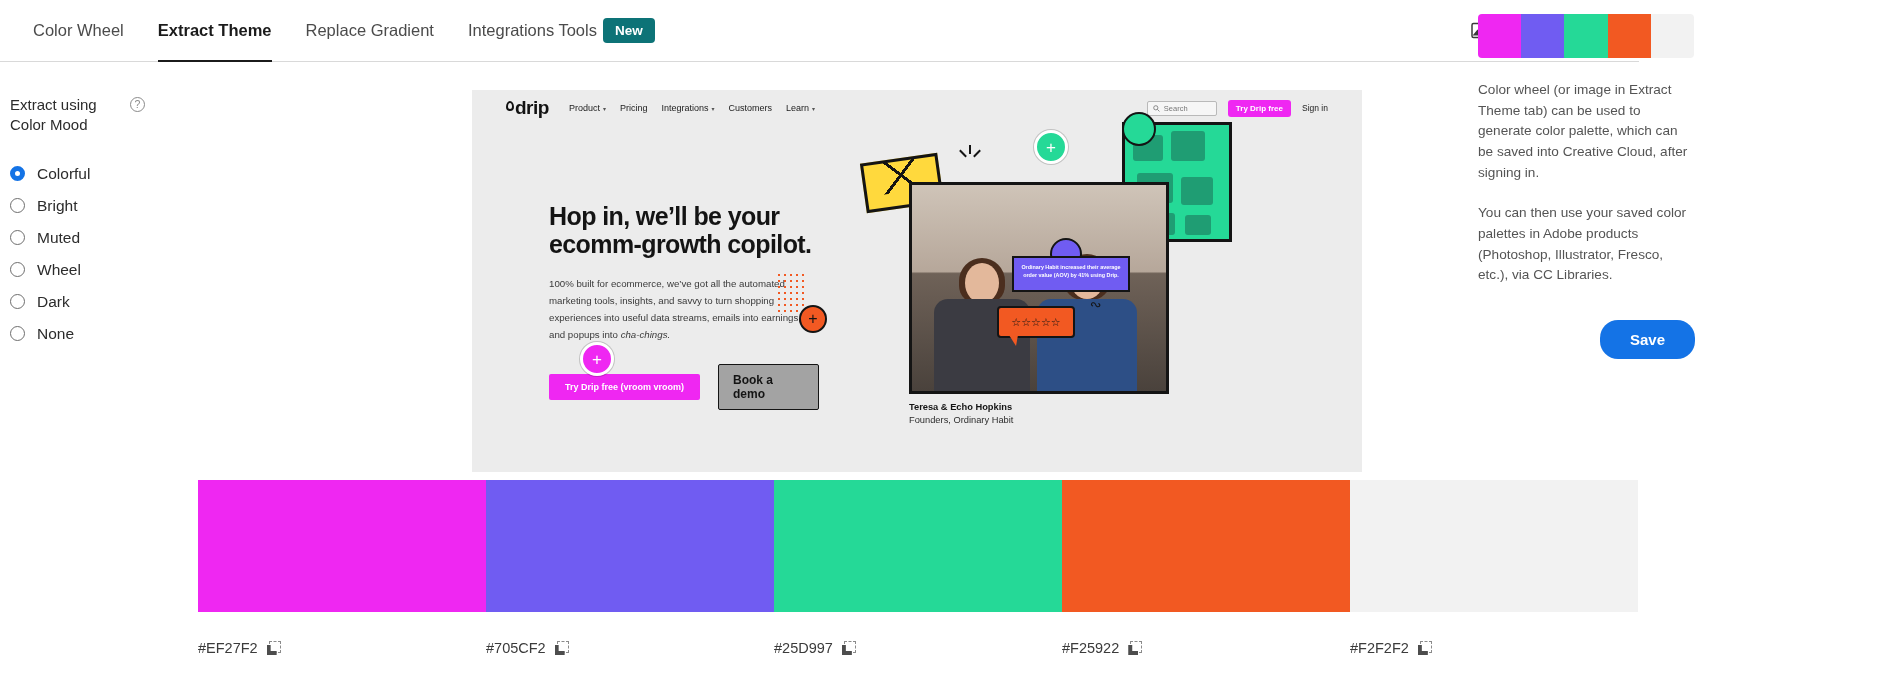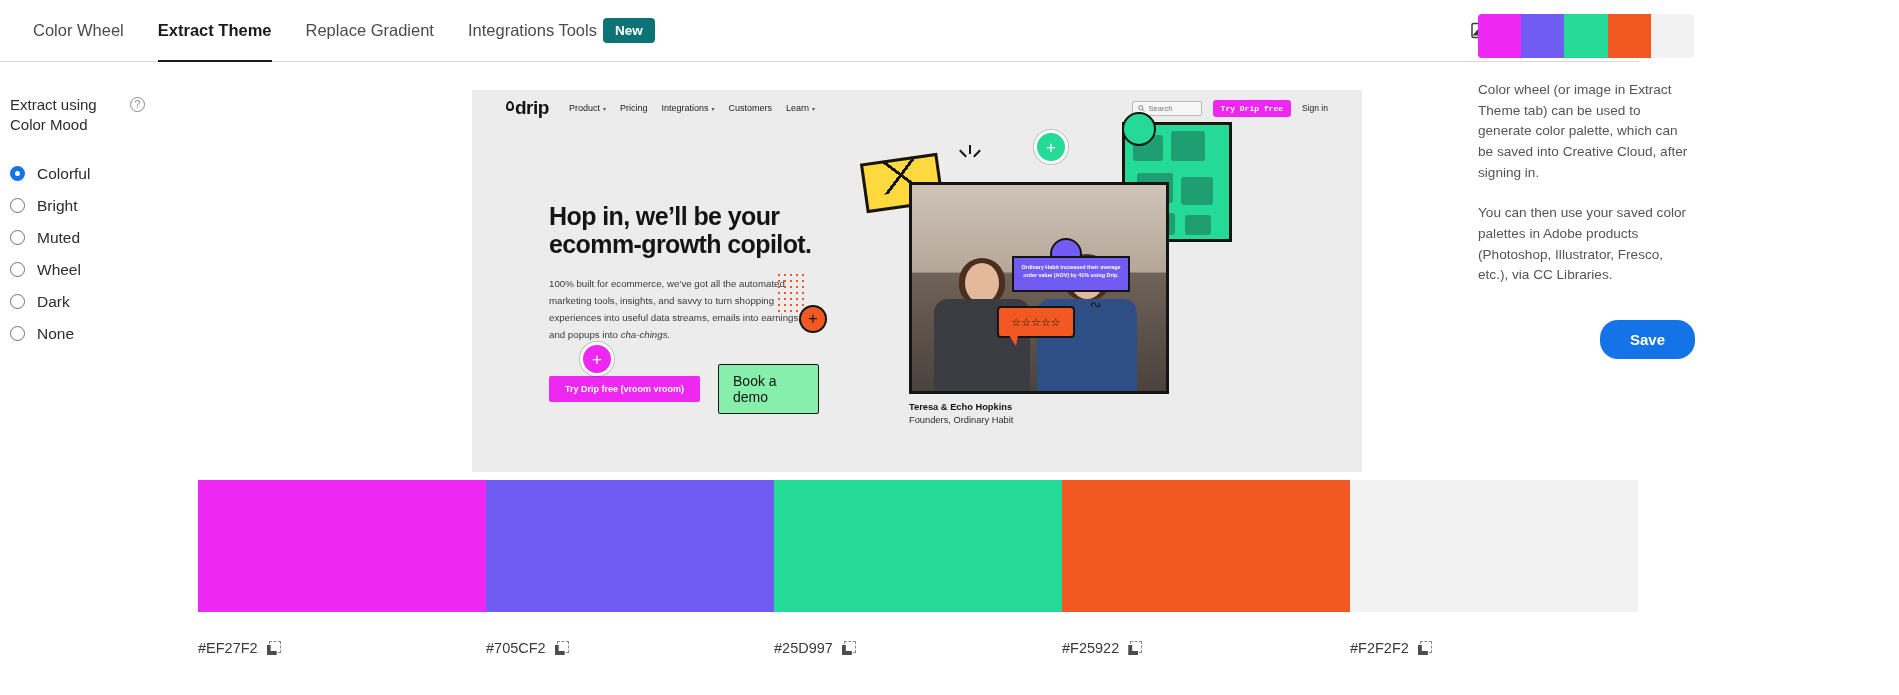--- a/index.html
+++ b/index.html
@@ -87,41 +87,41 @@
   .site-nav-link { font-size: 9px; color: #1c1c1c; display: flex; align-items: center; gap: 3px; cursor: pointer; }
   .caret { font-size: 6px; color: #555; }
   .site-nav-right { margin-left: auto; display: flex; align-items: center; gap: 11px; }
   .site-search {
     width: 70px; height: 15px; border: 1px solid #b9b9b9; background: #f6f6f6;
     border-radius: 2px; display: flex; align-items: center; gap: 4px;
     padding: 0 5px; font-size: 7.5px; color: #777; cursor: text;
   }
   .site-cta {
     background: #ef27f2; color: #fff; font-size: 8px; font-weight: 700;
-    border-radius: 3px; padding: 4px 8px; cursor: pointer; font-family: Liberation Mono, monospace;
+    border-radius: 3px; padding: 4px 8px; cursor: pointer;
   }
   .site-signin { font-size: 8.5px; color: #1c1c1c; cursor: pointer; }
 
   
   .hero-copy { position: absolute; left: 77px; top: 112px; width: 270px; }
   .hero-h1 {
     font-size: 25px; line-height: 1.12; font-weight: 700;
     color: #141414; letter-spacing: -0.6px;
   }
   .hero-p {
     margin-top: 18px; font-size: 9.7px; line-height: 1.75; color: #3a3a3a;
   }
   .hero-p i { font-style: italic; }
   .hero-btns { margin-top: 20px; display: flex; align-items: center; gap: 18px; }
   .btn-primary {
     background: #ef27f2; color: #fff; font-size: 9px; font-weight: 700;
     padding: 8px 16px; border-radius: 2px; cursor: pointer; white-space: nowrap;
   }
   .btn-secondary {
-    background: #86efac; color: #141414; font-size: 14px; font-weight: 400;
+    background: #a3a3a3; color: #141414; font-size: 12px; font-weight: 700;
     border: 1.4px solid #141414; padding: 8px 14px; border-radius: 2px; cursor: pointer;
   }
 
   
   .photo-frame {
     position: absolute; left: 437px; top: 92px; width: 260px; height: 212px;
     border: 3px solid #141414; overflow: hidden; background: #8d7c6e;
   }
   .photo-bg { position: absolute; inset: 0; background:
       linear-gradient(#cfc4b8, #b6a79a 42%, #6f6258 43%, #4a423c); }

